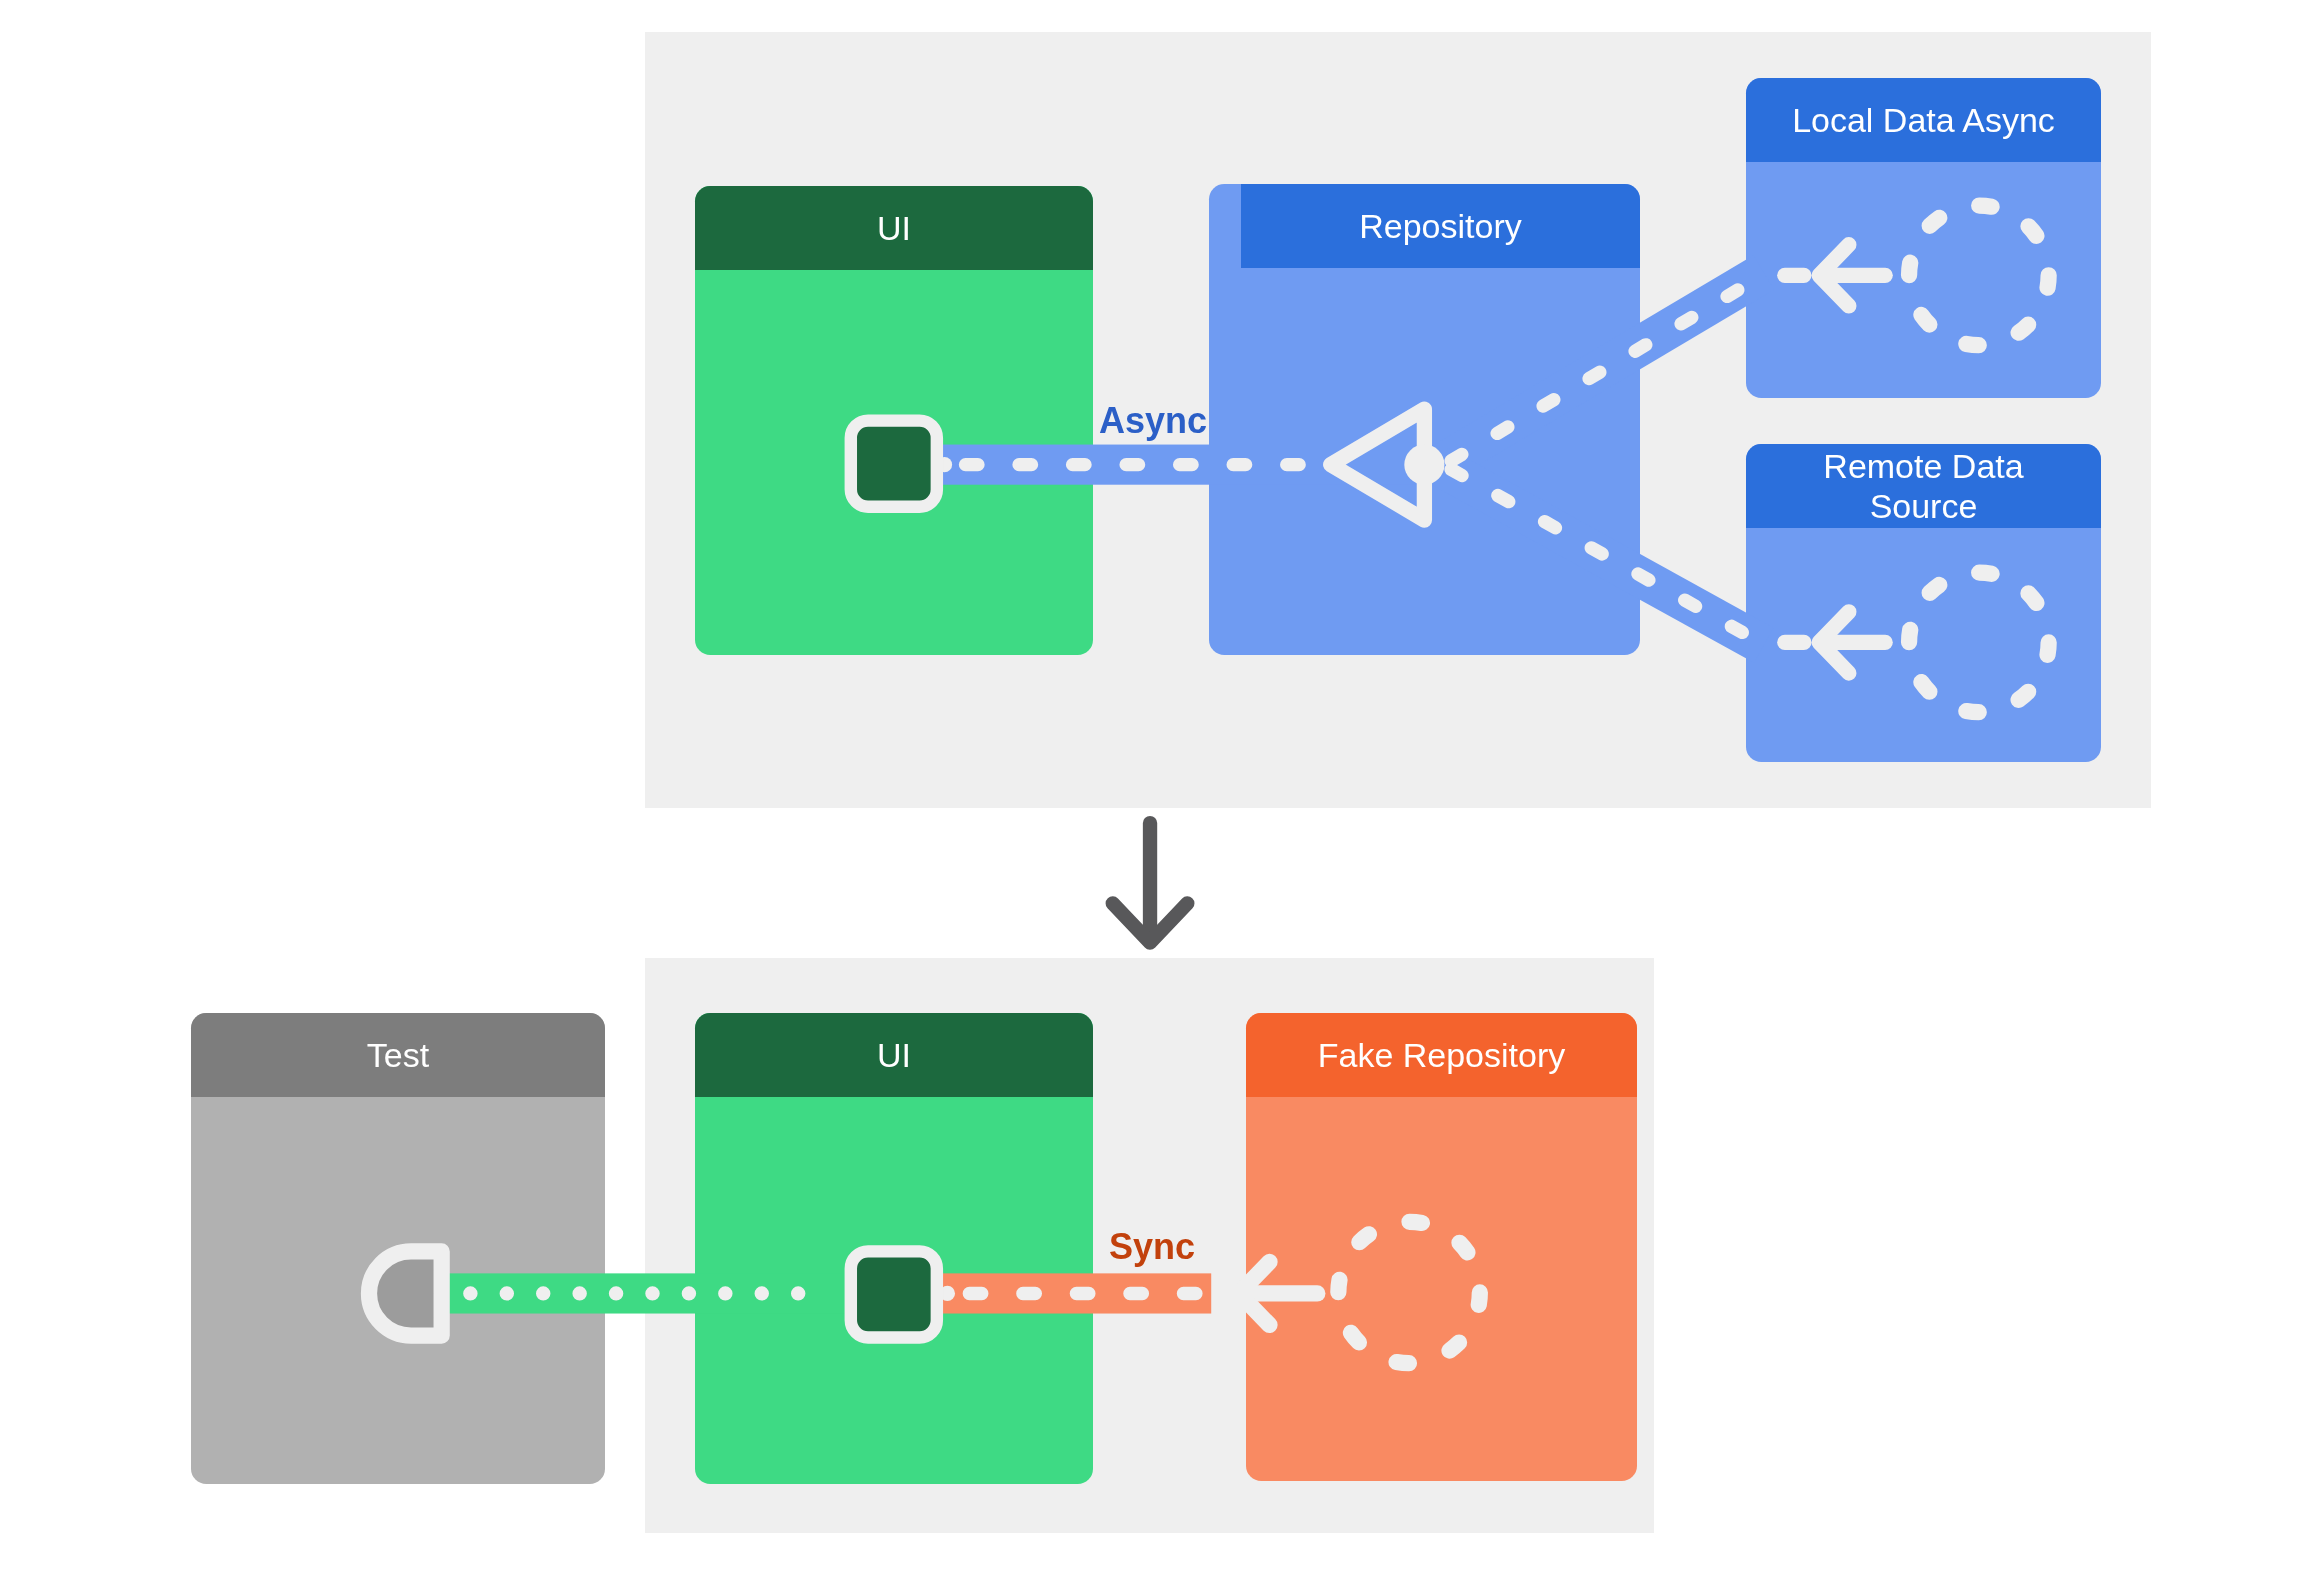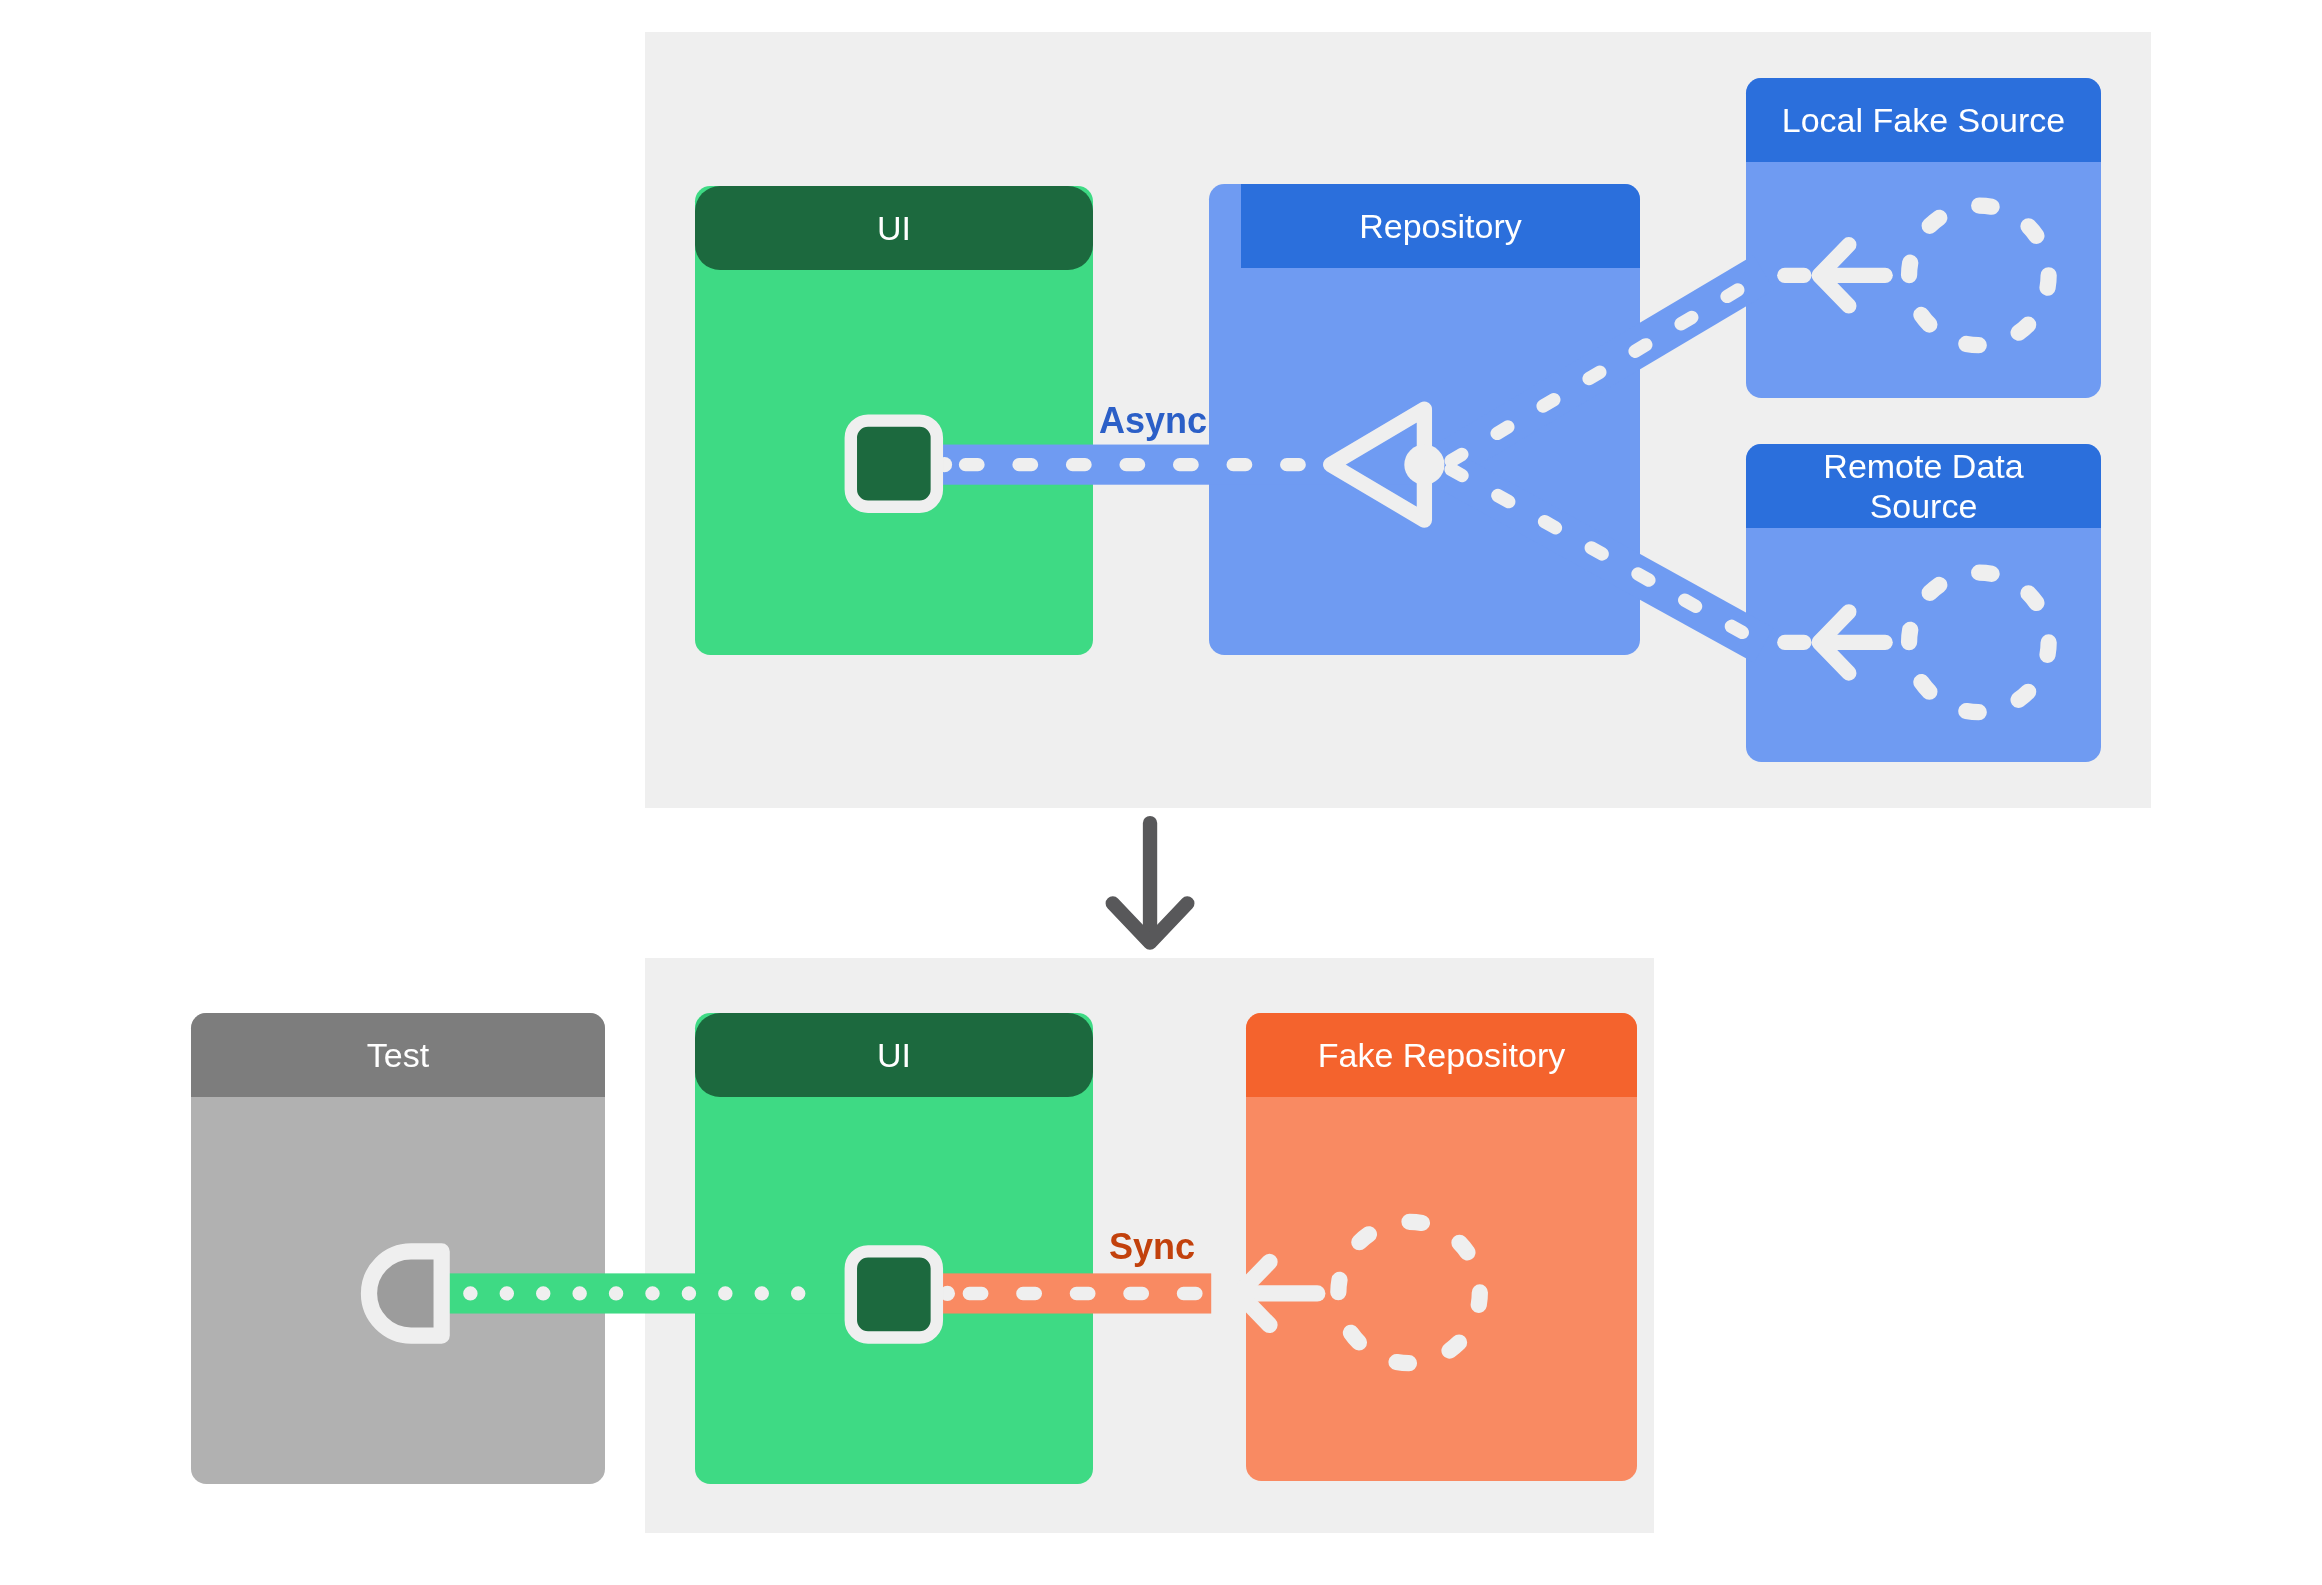--- a/index.html
+++ b/index.html
@@ -12,21 +12,21 @@
   #panel-bottom { left:645px; top:958px; width:1009px; height:575px; }
 
   .box { position:absolute; border-radius:15.3px; overflow:hidden; }
   .box-header {
     display:flex; align-items:center; justify-content:center;
     height:84px; color:#ffffff; font-size:34px; line-height:40px;
     text-align:center; font-weight:400;
   }
   
   .box-green  { background:#3EDA84; }
-  .box-green  .box-header { background:#1C693E;border-radius:25px; }
+  .box-green  .box-header { background:#1C693E; }
   .box-blue   { background:#6F9BF2; }
   .box-blue   .box-header { background:#2B6FDC; }
   .box-orange { background:#F98A62;margin-left:37px; }
   .box-orange .box-header { background:#F4632D; }
   .box-gray   { background:#B1B1B1; }
   .box-gray   .box-header { background:#7D7D7D; }
 
   #box-ui-top        { left:695px;  top:186px;  width:398px; height:469px; }
   #box-repository    { left:1209px; top:184px;  width:399px; height:471px;padding-left:32px; }
   #box-local-source  { left:1746px; top:78px;   width:355px; height:320px; }
@@ -50,21 +50,21 @@
   <div class="panel" id="panel-top"></div>
   <div class="panel" id="panel-bottom"></div>
 
   <div class="box box-green" id="box-ui-top">
     <div class="box-header">UI</div>
   </div>
   <div class="box box-blue" id="box-repository">
     <div class="box-header">Repository</div>
   </div>
   <div class="box box-blue" id="box-local-source">
-    <div class="box-header">Local Fake Source</div>
+    <div class="box-header">Local Data Async</div>
   </div>
   <div class="box box-blue" id="box-remote-source">
     <div class="box-header">Remote Data Source</div>
   </div>
 
   <div class="box box-gray" id="box-test">
     <div class="box-header">Test</div>
   </div>
   <div class="box box-green" id="box-ui-bottom">
     <div class="box-header">UI</div>

